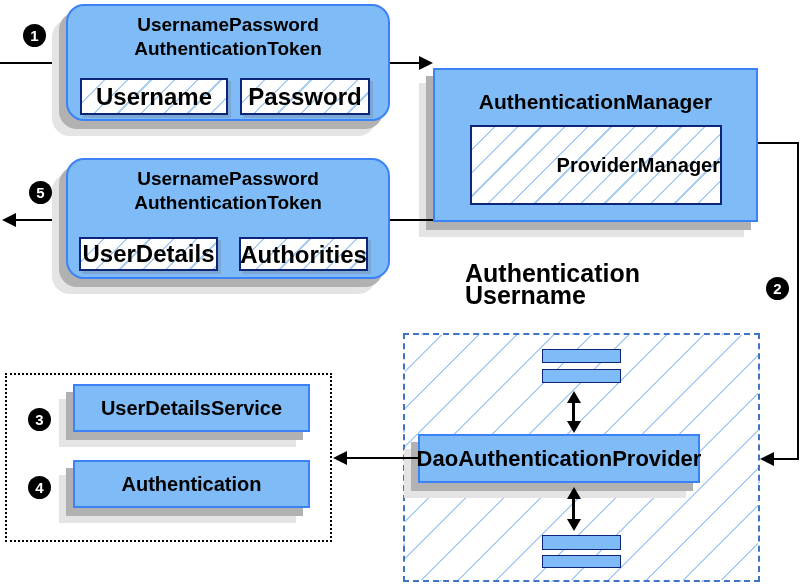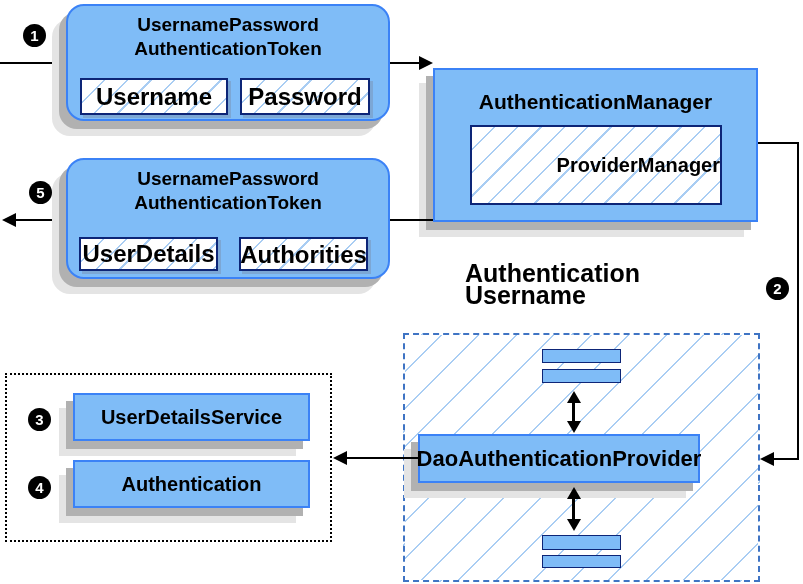--- a/index.html
+++ b/index.html
@@ -45,21 +45,21 @@
   
   #request-token{left:66px;top:4px;width:324px;height:117px;}
   #response-token{left:66px;top:158px;width:324px;height:121px;}
   #auth-manager{left:433px;top:68px;width:325px;height:154px;align-items:flex-start;}
   #auth-manager .am-title{margin-top:20px;font-size:21px;}
   #provider-manager{left:470px;top:125px;width:252px;height:80px;border:2px solid #0d2577;font-size:20px;}
   #providers-label{position:absolute;left:465px;top:262px;width:240px;text-align:left;font-size:25px;line-height:22px;}
   #providers-dashed{position:absolute;left:403px;top:333px;width:357px;height:249px;border:2.5px dashed #3f74c4;box-sizing:border-box;}
   #dao-provider{left:418px;top:434px;width:282px;height:49px;font-size:22px;}
   #repo-dotted{position:absolute;left:5px;top:373px;width:327px;height:169px;border:2.5px dotted #000;box-sizing:border-box;background:#fff;}
-  #uds-box{left:73px;top:393px;width:237px;height:48px;font-size:20px;}
+  #uds-box{left:73px;top:384px;width:237px;height:48px;font-size:20px;}
   #pe-box{left:73px;top:460px;width:237px;height:48px;font-size:20px;}
 </style>
 </head>
 <body>
 
 <div id="stage">
 
   <div class="badge" style="left:23px;top:24px;">1</div>
   <div class="hline" style="left:0;top:62px;width:67px;"></div>
 

